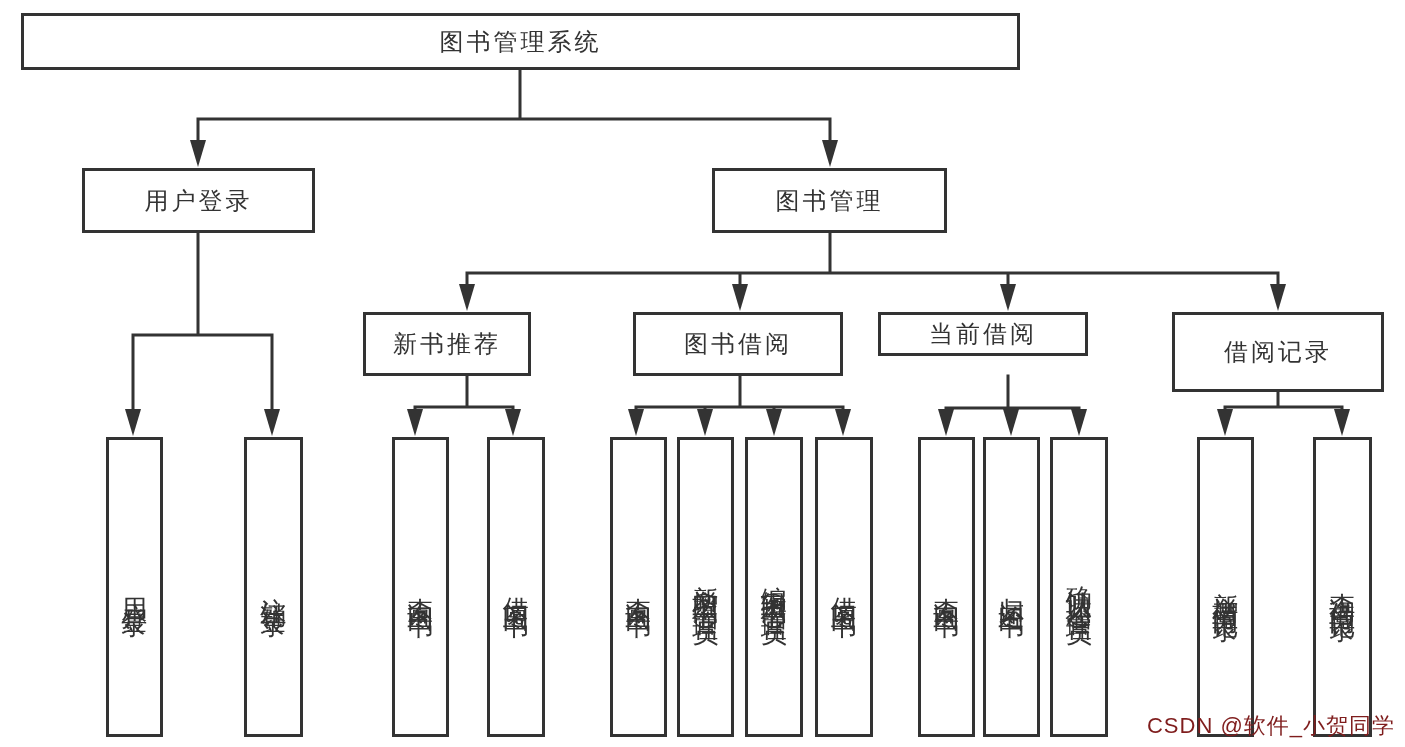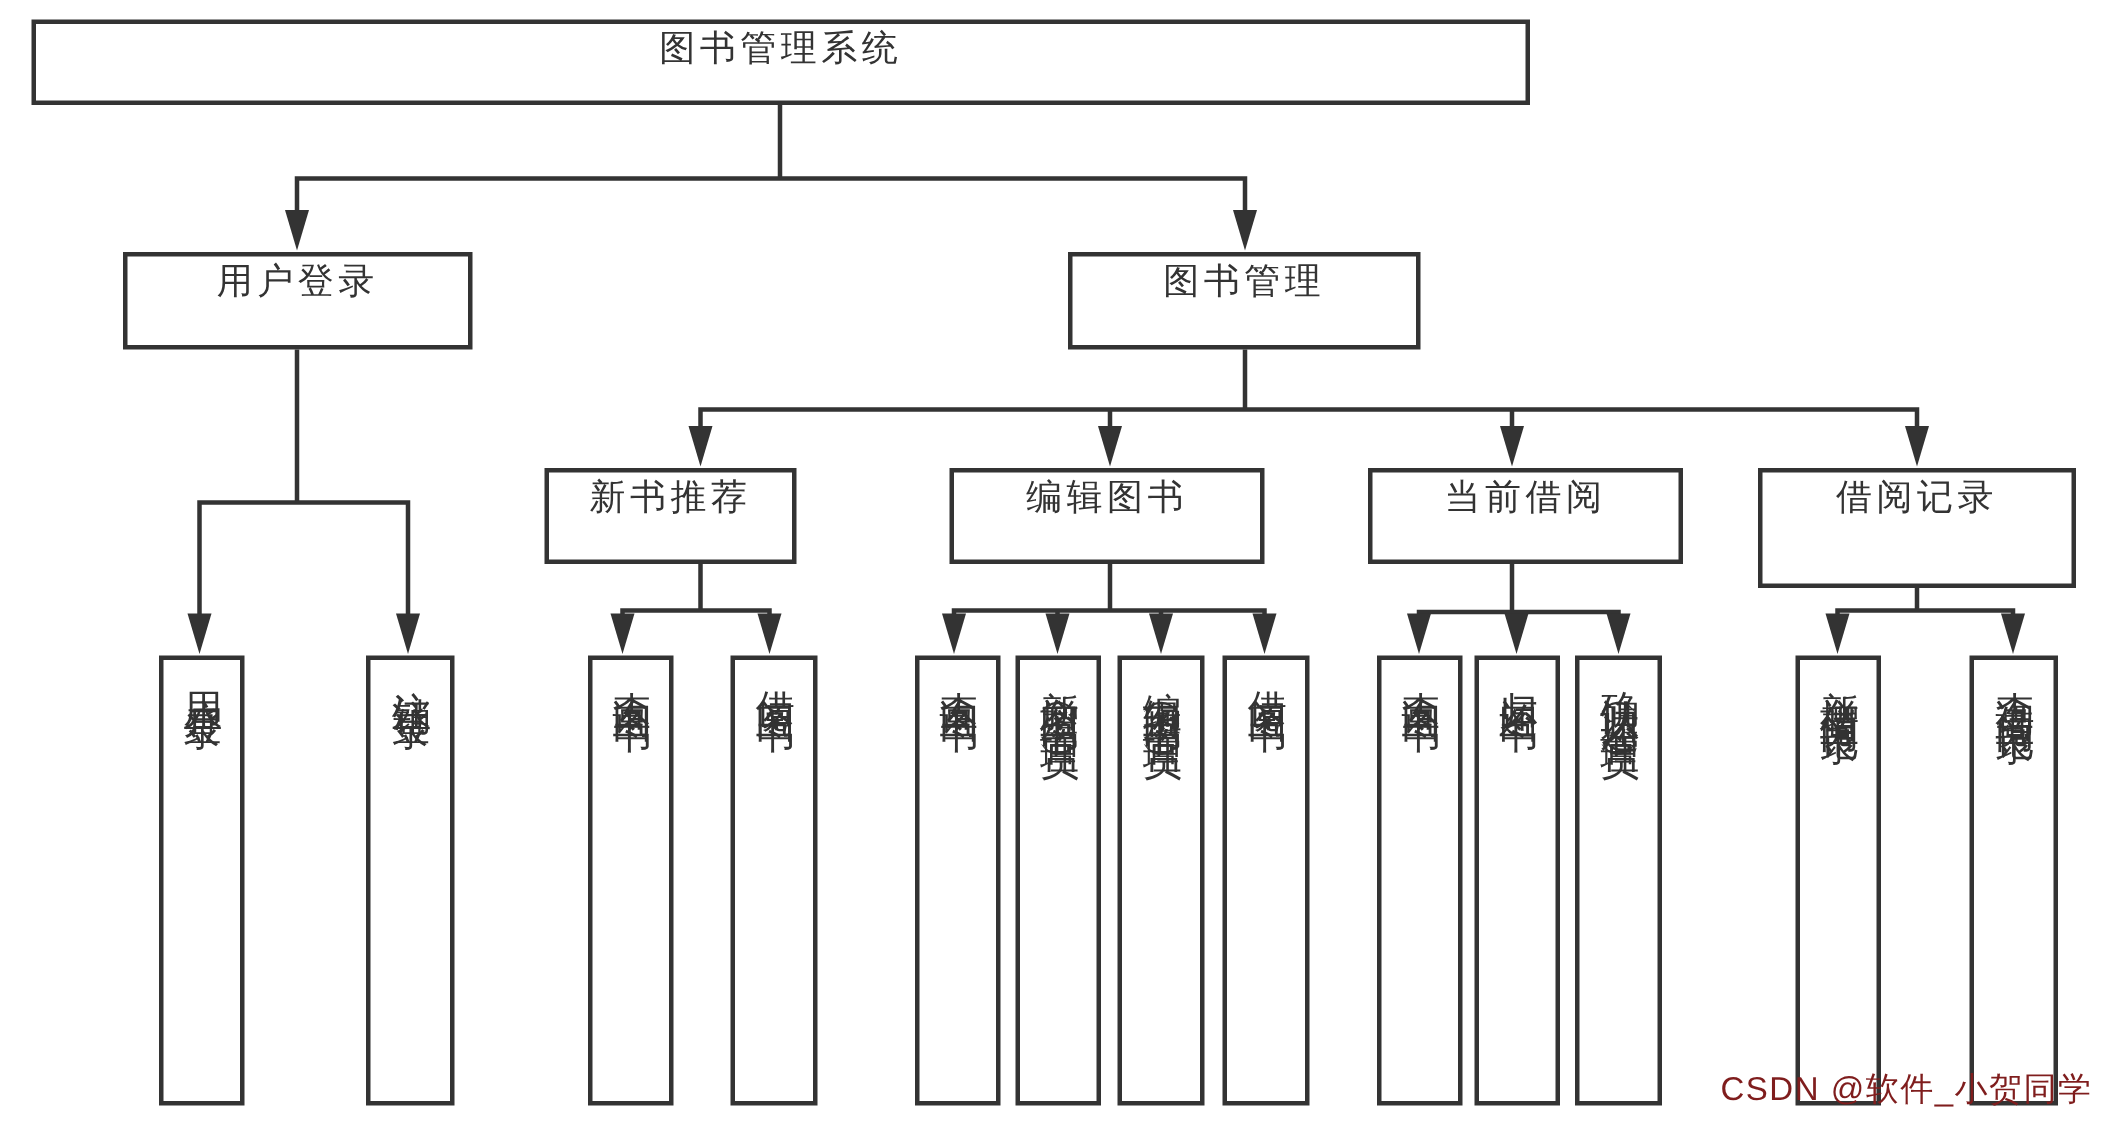--- a/index.html
+++ b/index.html
@@ -17,24 +17,23 @@
     left: 0; top: 0;
     width: 1405px; height: 747px;
     z-index: 1;
   }
   .node {
     position: absolute;
     box-sizing: border-box;
     border: 3px solid #333333;
     background: #ffffff;
     display: flex;
-    align-items: flex-start;
+    align-items: center;
     justify-content: center;
     z-index: 2;
-    font-family: Liberation Serif, serif;
   }
   .node .lbl {
     font-size: 24px;
     letter-spacing: 3px;
     color: #333333;
     white-space: nowrap;
   }
   .node.v .lbl {
     writing-mode: vertical-rl;
     white-space: normal;
@@ -105,23 +104,23 @@
     <span class="lbl">用户登录</span>
   </div>
   <div class="node" style="left:712px;top:168px;width:235px;height:65px">
     <span class="lbl">图书管理</span>
   </div>
 
   <div class="node" style="left:363px;top:312px;width:168px;height:64px">
     <span class="lbl">新书推荐</span>
   </div>
   <div class="node" style="left:633px;top:312px;width:210px;height:64px">
-    <span class="lbl">编辑图书</span>
+    <span class="lbl">图书借阅</span>
   </div>
-  <div class="node" style="left:912px;top:312px;width:210px;height:64px">
+  <div class="node" style="left:878px;top:312px;width:210px;height:44px">
     <span class="lbl">当前借阅</span>
   </div>
   <div class="node" style="left:1172px;top:312px;width:212px;height:80px">
     <span class="lbl">借阅记录</span>
   </div>
 
   <div class="node v" style="left:106px;top:437px;width:57px;height:300px">
     <span class="lbl">用户登录</span>
   </div>
   <div class="node v" style="left:244px;top:437px;width:59px;height:300px">

